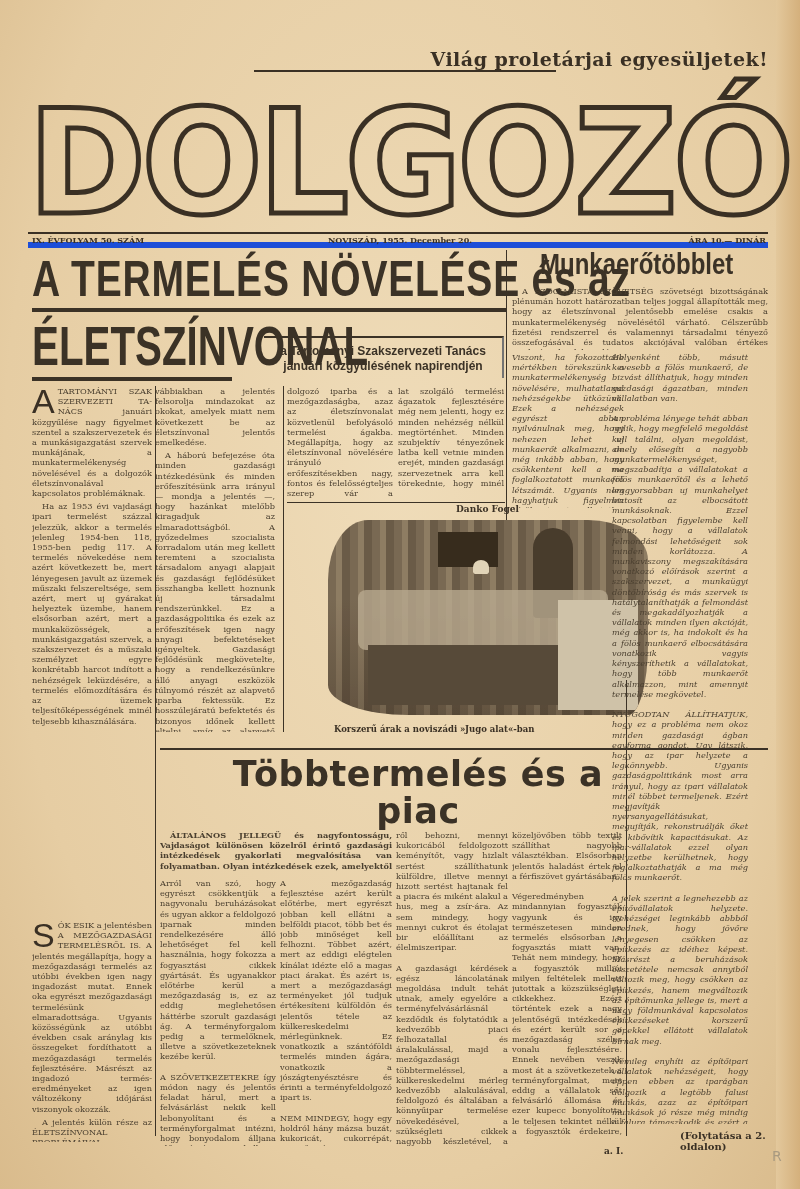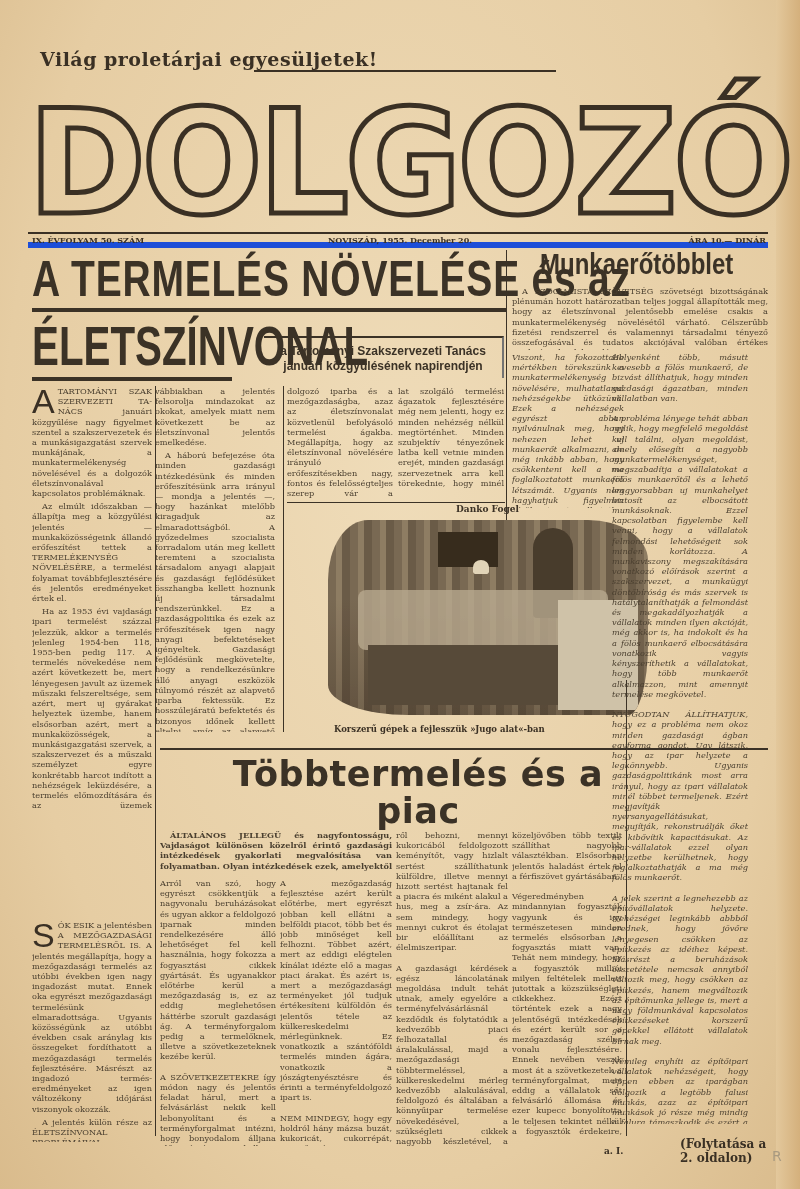--- a/index.html
+++ b/index.html
@@ -8,21 +8,21 @@
     background: #e9d3ad;
     background-image: radial-gradient(ellipse at 50% 40%, #efdcb9 0%, #e6cda3 70%, #d9bb8c 100%);
     font-family: "DejaVu Serif", serif;
     color: #3e3426;
     position: relative;
   }
   .page { position: absolute; left: 28px; top: 40px; width: 740px; height: 1120px; }
   .right-edge { position: absolute; right: 0; top: 0; width: 24px; height: 1189px;
     background: linear-gradient(90deg, #e3c89c, #d4b07c); }
 
-  .motto { position: absolute; left: 12px; width: 740px; top: 8px; text-align: left;
+  .motto { position: absolute; left: 0; width: 740px; top: 8px; text-align: right;
     font-family: "DejaVu Serif", serif; font-weight: bold; font-size: 19px; letter-spacing: 0.5px; color: #3a3024; }
   .motto-line { position: absolute; left: 226px; width: 302px; top: 30px; height: 2px; background: #3a3024; }
 
   .masthead { position: absolute; left: 0; top: 52px; width: 740px; height: 142px; text-align: center;
     font-family: "DejaVu Sans", sans-serif; font-weight: bold; font-size: 142px; line-height: 142px;
     letter-spacing: -4px; color: transparent; -webkit-text-stroke: 5px #3a3024; transform: scaleY(1.02); }
 
   .dateline { position: absolute; left: 0; top: 192px; width: 740px; height: 16px;
     border-top: 2px solid #3a3024; border-bottom: 6px solid #1d4ed8;
     font-family: "DejaVu Serif", serif; font-weight: bold; font-size: 8px; line-height: 13px; color: #3a3024; }
@@ -60,21 +60,21 @@
   .photo .base { position: absolute; left: 40px; top: 125px; width: 230px; height: 60px; background: #5b4f3f; }
   .photo .panel { position: absolute; left: 230px; top: 80px; width: 80px; height: 110px; background: #c8bca4; }
   .caption { position: absolute; left: 306px; top: 684px; width: 300px; font-weight: bold; font-size: 8.5px; color: #3a3024; }
 
   .headline3 { position: absolute; left: 160px; top: 716px; width: 460px; text-align: center;
     font-family: "DejaVu Sans", sans-serif; font-weight: bold; font-size: 35px; line-height: 37px; color: #3b3226; letter-spacing: 0.5px; }
 
   .munka-title { position: absolute; left: 512px; top: 208px; width: 240px; font-family: "Liberation Sans", sans-serif; font-weight: bold;
     font-size: 30px; line-height: 32px; color: #3b3226; transform: scaleX(0.8); transform-origin: left top; white-space: nowrap; }
   .italic { font-style: italic; }
-  .footer-cont { position: absolute; left: 652px; top: 1090px; font-weight: bold; font-size: 12px; color: #3a3024; margin-top: 7px; }
+  .footer-cont { position: absolute; left: 652px; top: 1090px; font-weight: bold; font-size: 10px; color: #3a3024; }
   .stamp { position: absolute; left: 744px; top: 1108px; font-size: 14px; color: #a99a80; font-family: "DejaVu Sans", sans-serif; }
 </style>
 </head>
 <body>
 
 <div class="right-edge"></div>
 
 <div class="page">
 
   <div class="motto">Világ proletárjai egyesüljetek!</div>
@@ -91,21 +91,20 @@
   <div class="headline1">A TERMELÉS NÖVELÉSE és az</div>
   <div class="hl-rule" style="top:268px"></div>
   <div class="headline2">ÉLETSZÍNVONAL</div>
   <div class="hl-rule" style="top:337px;width:200px"></div>
   <div class="subhead-box">a Tartományi Szakszervezeti Tanács januári közgyűlésének napirendjén</div>
 
   <div class="vrule" style="left:478px;top:210px;height:450px"></div>
 
   <div class="col" style="left:4px;top:346px;width:120px;height:424px">
     <p style="text-indent:0"><span class="dropcap">A</span><span>TARTOMÁNYI SZAK SZERVEZETI TA-NÁCS januári közgyűlése nagy figyelmet szentel a szakszervezetek és a munkásigazgatási szervek munkájának, a munkatermelékenység növelésével és a dolgozók életszínvonalával kapcsolatos problémáknak.</span></p>
-    <p>Az elmúlt időszakban — állapítja meg a közgyűlési jelentés — munkaközösségeink állandó erőfeszítést tettek a TERMELÉKENYSÉG NÖVELÉSÉRE, a termelési folyamat továbbfejlesztésére és jelentős eredményeket értek el.</p>
     <p>Ha az 1953 évi vajdasági ipari termelést százzal jelezzük, akkor a termelés jelenleg 1954-ben 118, 1955-ben pedig 117. A termelés növekedése nem azért következett be, mert lényegesen javult az üzemek műszaki felszereltsége, sem azért, mert uj gyárakat helyeztek üzembe, hanem elsősorban azért, mert a munkaközösségek, a munkásigazgatási szervek, a szakszervezet és a műszaki személyzet egyre konkrétabb harcot indított a nehézségek leküzdésére, a termelés előmozdítására és az üzemek teljesítőképességének minél teljesebb kihasználására.</p>
 
   </div>
   <div class="vrule" style="left:127px;top:346px;height:750px"></div>
 
   <div class="col" style="left:4px;top:880px;width:120px;height:222px">
     <p style="text-indent:0"><span class="dropcap">S</span><span>ÓK ESIK a jelentésben A MEZŐGAZDASÁGI TERMELÉSRŐL IS. A jelentés megállapítja, hogy a mezőgazdasági termelés az utóbbi években igen nagy ingadozást mutat. Ennek oka egyrészt mezőgazdasági termelésünk elmaradottsága. Ugyanis közösségünk az utóbbi években csak aránylag kis összegeket fordíthatott a mezőgazdasági termelés fejlesztésére. Másrészt az ingadozó termés-eredményeket az igen változékony időjárási viszonyok okozzák.</span></p>
     <p>A jelentés külön része az ÉLETSZÍNVONAL PROBLÉMÁIVAL FOGLALKOZIK. Megállapítja, hogy igen sok körülmény befolyásolja a dolgozók életszínvonalát, de a legnagyobb mértékben a termelés növelése hat rá. A to-</p>
   </div>
 
@@ -126,21 +125,21 @@
   <div class="hrule" style="left:259px;top:462px;width:218px;height:1px"></div>
 
   <div class="photo">
     <div class="window"></div>
     <div class="lamp"></div>
     <div class="worker"></div>
     <div class="machine"></div>
     <div class="base"></div>
     <div class="panel"></div>
   </div>
-  <div class="caption">Korszerű gépek a fejlesszük »Jugo alat«-ban</div>
+  <div class="caption">Korszerű árak a noviszádi »Jugo alat«-ban</div>
 
   <div class="hrule" style="left:132px;top:708px;width:608px"></div>
 
   <div class="headline3">
     <div>Többtermelés és a piac</div>
   </div>
 
   <div class="col" style="left:132px;top:790px;width:232px;height:42px;font-weight:bold">
     <p>ÁLTALÁNOS JELLEGÜ és nagyfontosságu, Vajdaságot különösen közelről érintő gazdasági intézkedések gyakorlati megvalósítása van folyamatban. Olyan intézkedések ezek, amelyektől többféle eredményt lehet várni, s közvetlen hatásuk lesz a dolgozók életszínvonalára is.</p>
   </div>

